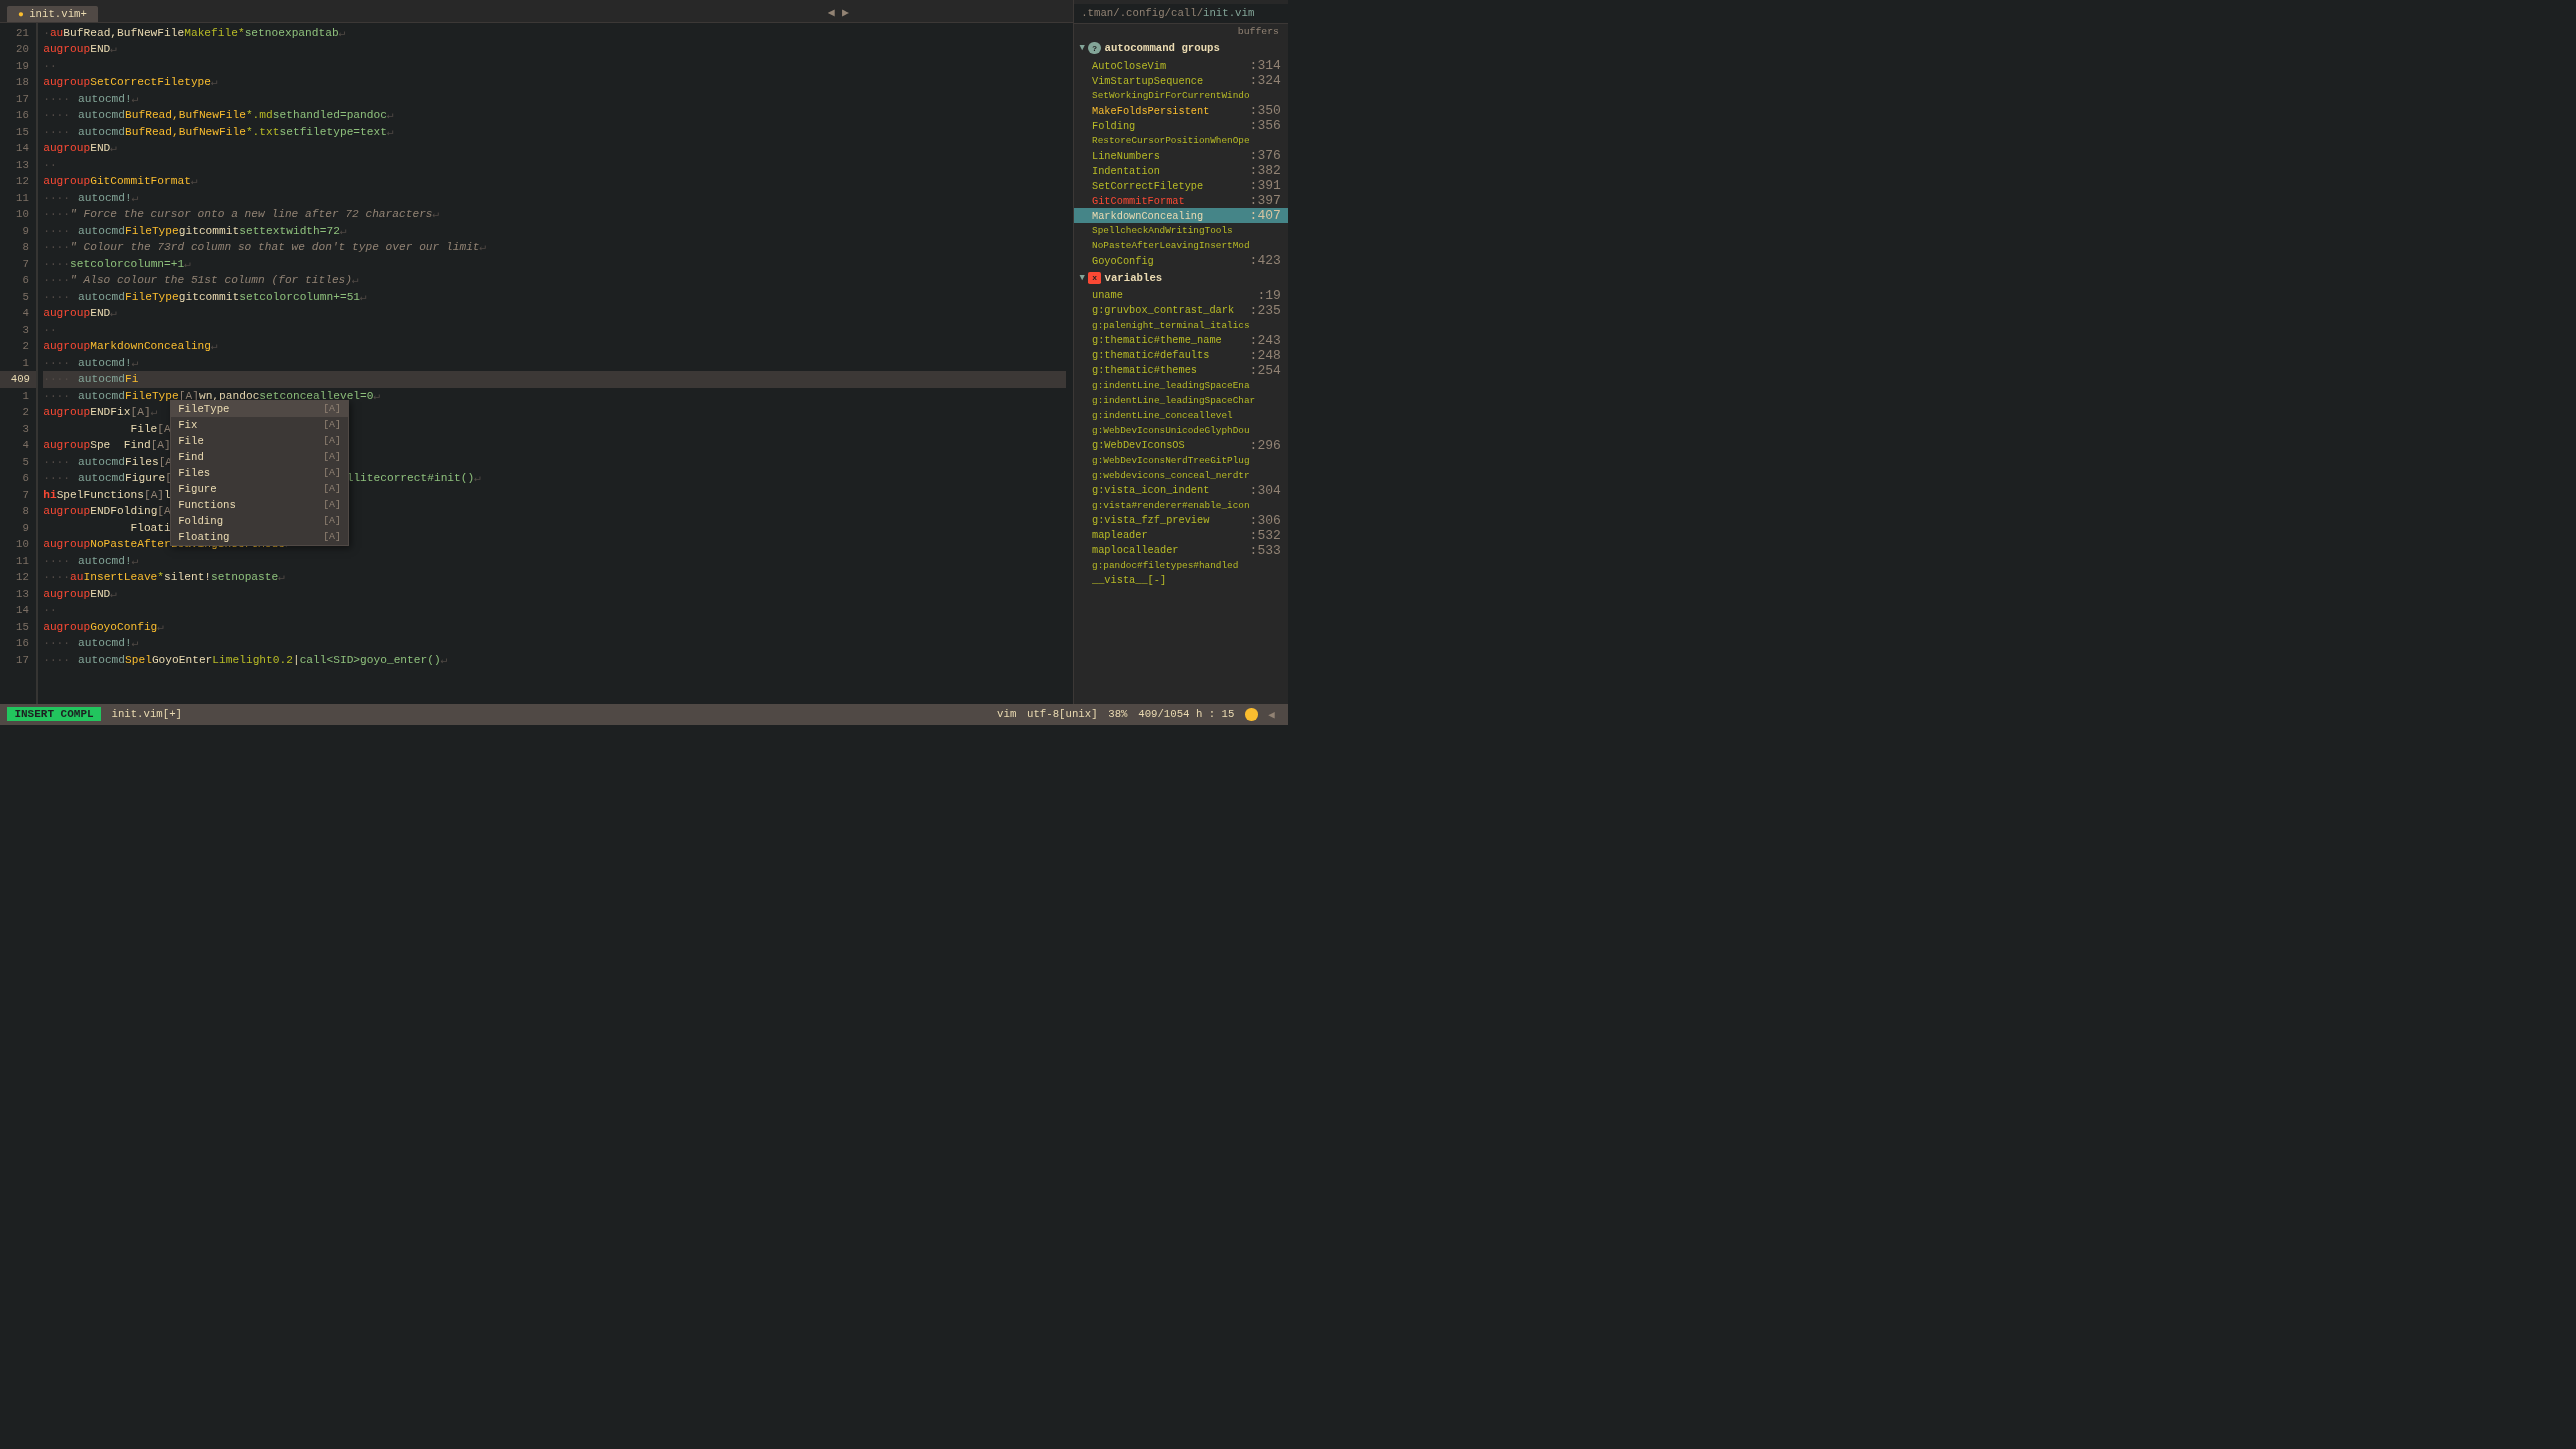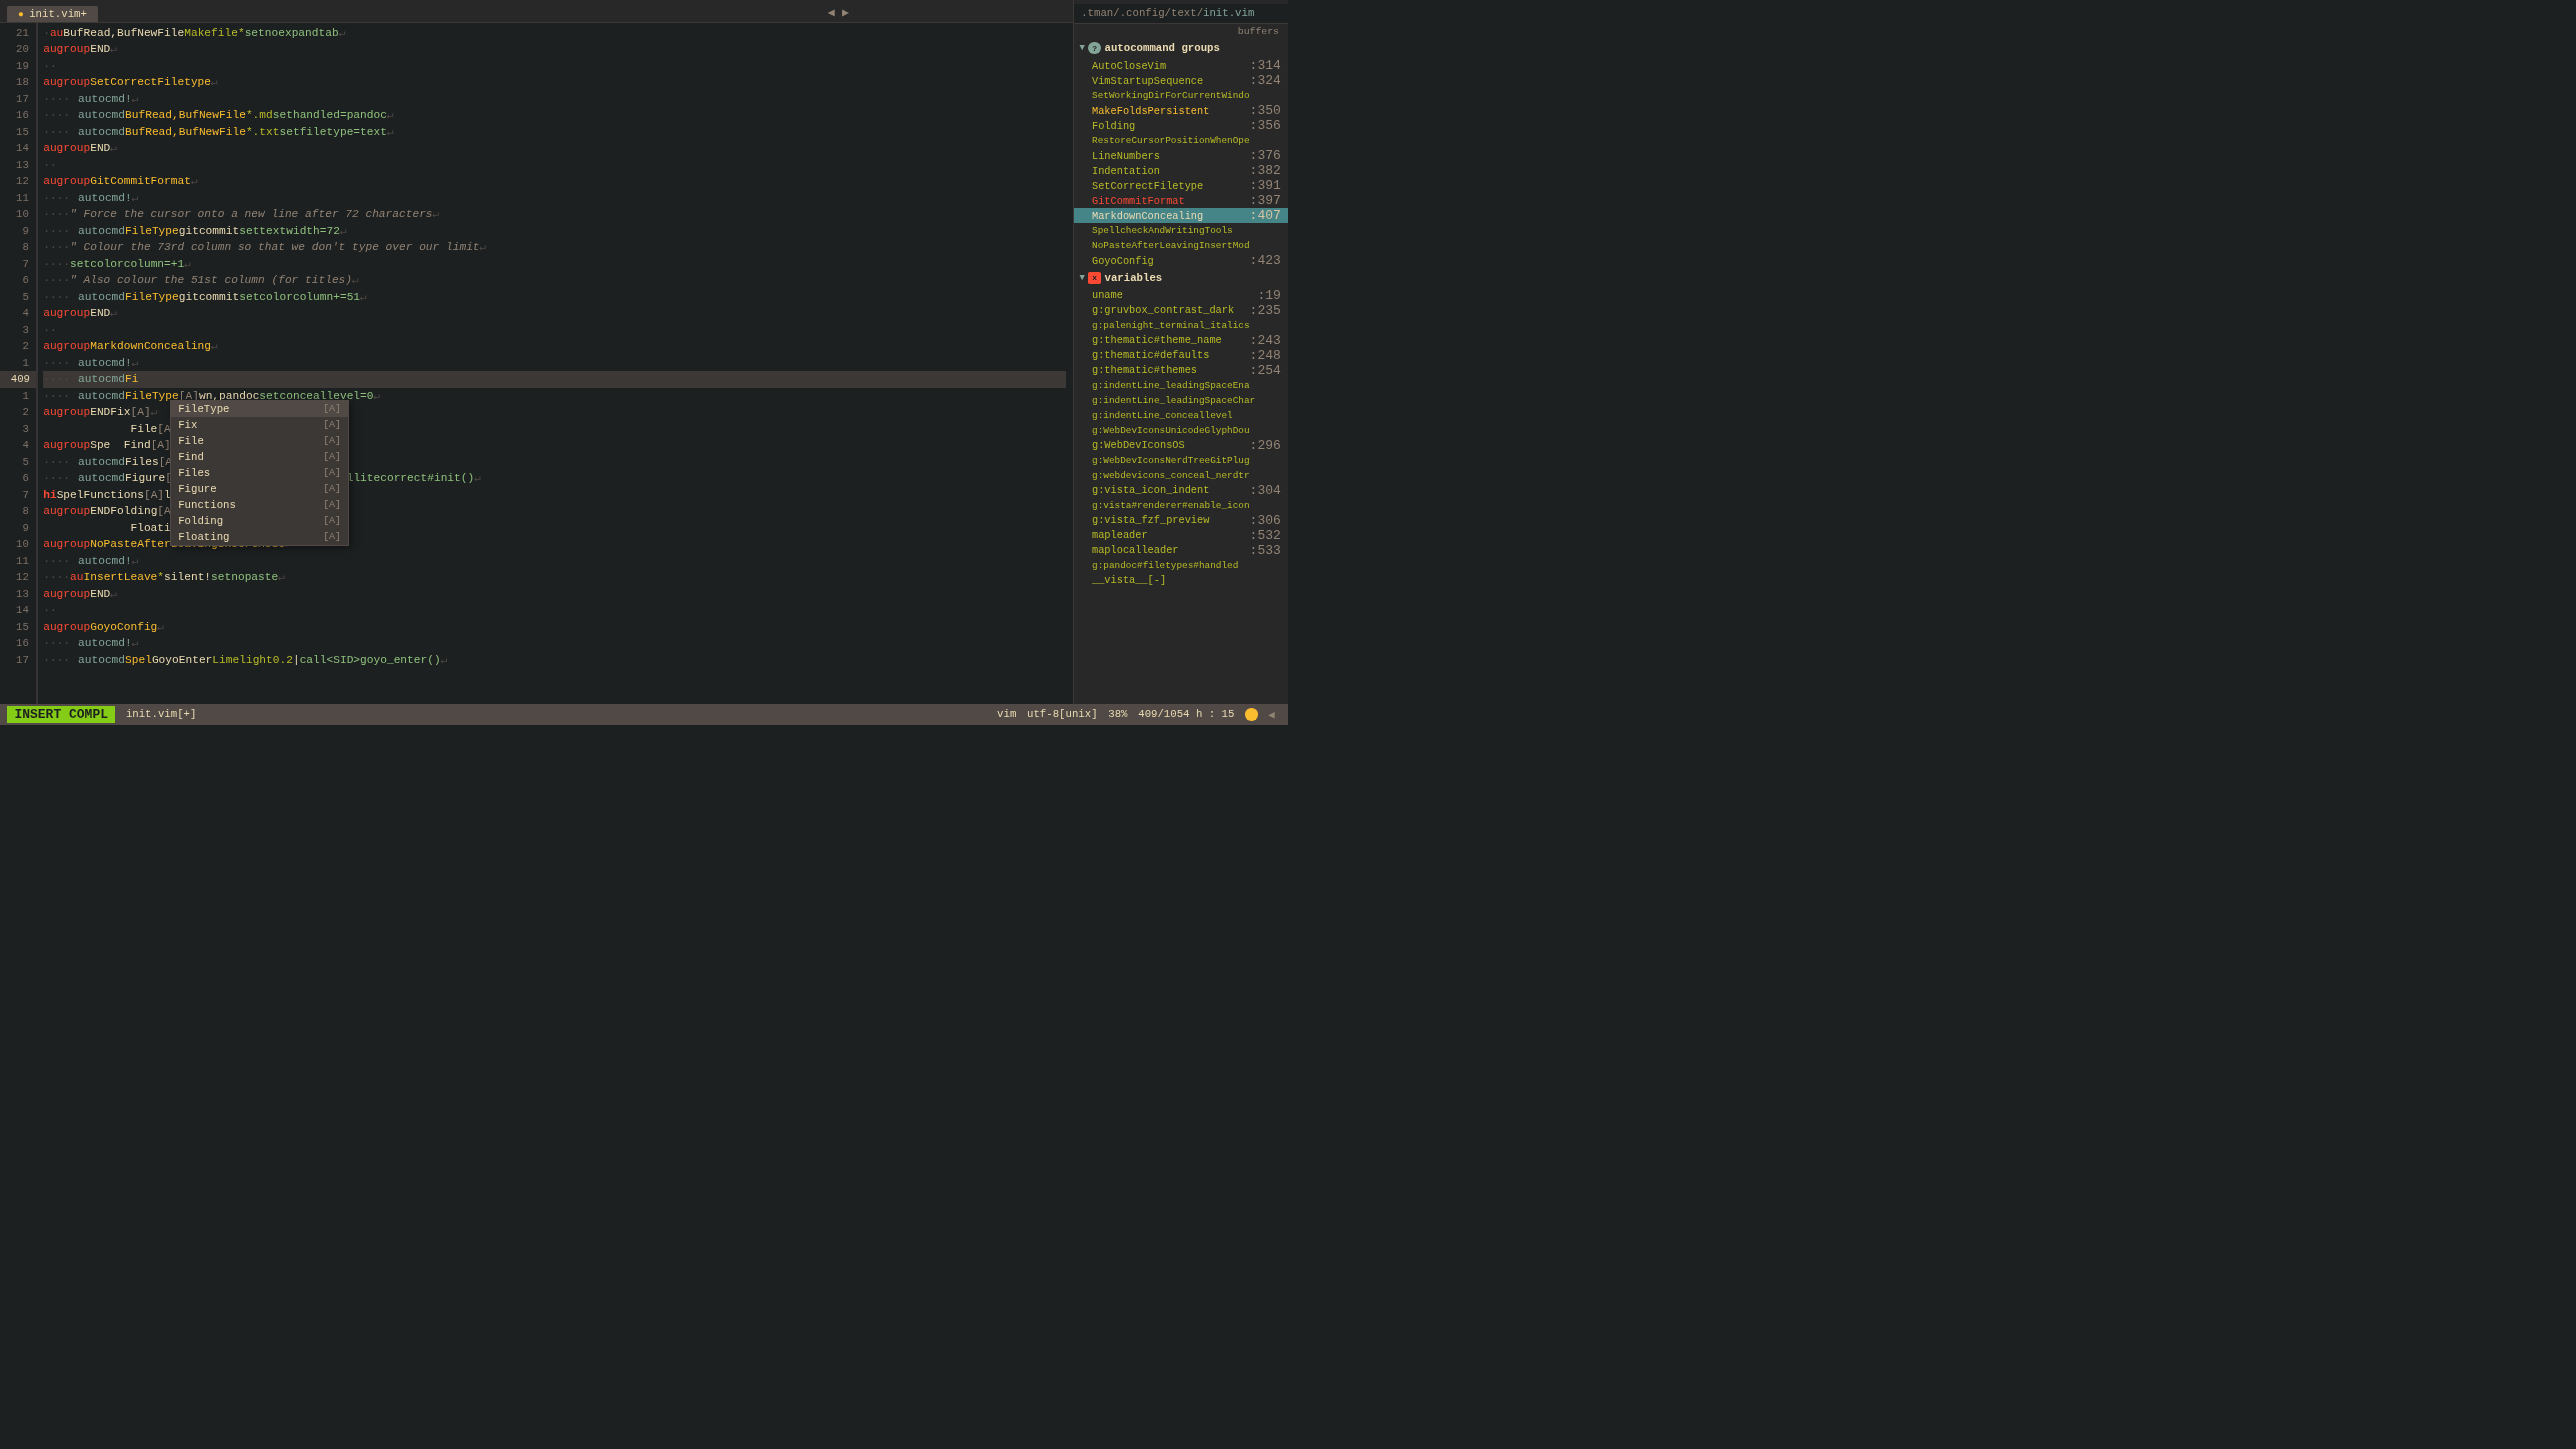--- a/index.html
+++ b/index.html
@@ -219,25 +219,25 @@
     .status-bar {
       height: 21.5px;
       background: #504945;
       display: flex;
       align-items: center;
       padding: 0 7.2px;
       font-size: 10.7px;
       gap: 10.7px;
     }
     .status-mode {
-      background: #84cc16;
+      background: #22c55e;
       color: #1d2021;
       padding: 0.9px 7.2px;
       font-weight: bold;
-      font-size: 13px;
+      font-size: 11px;
     }
     .status-file {
       color: #ebdbb2;
     }
     .status-right {
       margin-left: auto;
       display: flex;
       align-items: center;
       gap: 10.7px;
       color: #ebdbb2;
@@ -404,21 +404,21 @@
         <div class="code-line"><span class="augroup">augroup</span> <span class="group-name">GoyoConfig</span><span class="dots">↵</span></div>
         <div class="code-line"><span class="dots">····</span><span class="autocmd-kw">autocmd!</span><span class="dots">↵</span></div>
         <div class="code-line"><span class="dots">····</span><span class="autocmd-kw">autocmd</span> <span style="color:#fabd2f">Spel</span> <span style="color:#ebdbb2">GoyoEnter</span> <span style="color:#b8bb26">Limelight0.2</span> <span style="color:#ebdbb2">|</span> <span class="fn">call</span> <span style="color:#8ec07c">&lt;SID&gt;goyo_enter()</span><span class="dots">↵</span></div>
       </div>
     </div>
   </div>
 
   <div class="right-panel">
 
     <div class="panel-header">
-      <span class="path">.tman/.config/text/</span><span class="filename">init.vim</span>
+      <span class="path">.tman/.config/call/</span><span class="filename">init.vim</span>
     </div>
     <div style="text-align:right; padding:1.8px 9px; color:#928374; font-size:9.8px; cursor:pointer;">buffers</div>
 
     <div class="section-header">
       <span class="chevron">▼</span>
       <span class="section-icon" style="background:#83a598;color:#1d2021;border-radius:50%;width:12.5px;height:12.5px;display:inline-flex;align-items:center;justify-content:center;font-size:8px;font-weight:bold;">?</span>
       <span class="label">autocommand groups</span>
     </div>
     <div class="section-items">
       <div class="section-item">

